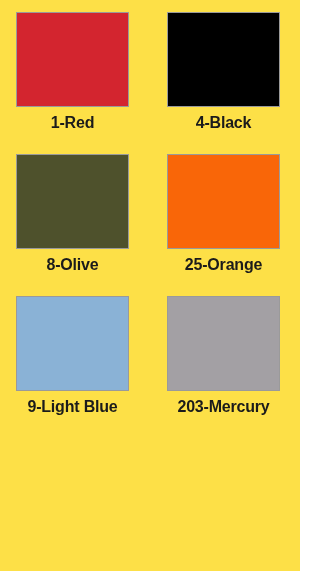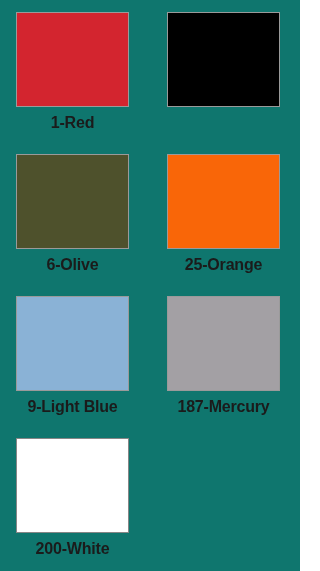--- a/index.html
+++ b/index.html
@@ -13,21 +13,21 @@
     background: #ffffff;
     font-family: "Liberation Sans", sans-serif;
     overflow: hidden;
   }
 
   #swatch-board {
     box-sizing: border-box;
     width: 300px;
     height: 571px;
     padding: 12px 16px 16px 16px;
-    background: #0f766e;
+    background: #fde047;
   }
 
   .swatch-row {
     display: flex;
     flex-direction: row;
     justify-content: flex-start;
     align-items: flex-start;
     gap: 38px;
     margin-bottom: 21px;
   }
@@ -72,45 +72,40 @@
 
 <div id="swatch-board">
 
   <div class="swatch-row">
     <div class="swatch-cell col-left">
       <div class="swatch-chip" style="background-color: rgb(211, 37, 47);"></div>
       <div class="swatch-label">1-Red</div>
     </div>
     <div class="swatch-cell col-right">
       <div class="swatch-chip" style="background-color: rgb(0, 0, 0);"></div>
+      <div class="swatch-label">4-Black</div>
     </div>
   </div>
 
   <div class="swatch-row">
     <div class="swatch-cell col-left">
       <div class="swatch-chip" style="background-color: rgb(78, 81, 44);"></div>
-      <div class="swatch-label">6-Olive</div>
+      <div class="swatch-label">8-Olive</div>
     </div>
     <div class="swatch-cell col-right">
       <div class="swatch-chip" style="background-color: rgb(249, 102, 8);"></div>
       <div class="swatch-label">25-Orange</div>
     </div>
   </div>
 
   <div class="swatch-row">
     <div class="swatch-cell col-left">
       <div class="swatch-chip" style="background-color: rgb(138, 178, 214);"></div>
       <div class="swatch-label">9-Light Blue</div>
     </div>
     <div class="swatch-cell col-right">
       <div class="swatch-chip" style="background-color: rgb(163, 160, 164);"></div>
-      <div class="swatch-label">187-Mercury</div>
+      <div class="swatch-label">203-Mercury</div>
     </div>
   </div>
 
-  <div class="swatch-row">
-    <div class="swatch-cell col-left">
-      <div class="swatch-chip chip-bordered-light" style="background-color: rgb(255, 255, 255);"></div>
-      <div class="swatch-label">200-White</div>
-    </div>
-  </div>
 
 </div>
 
 </body></html>

